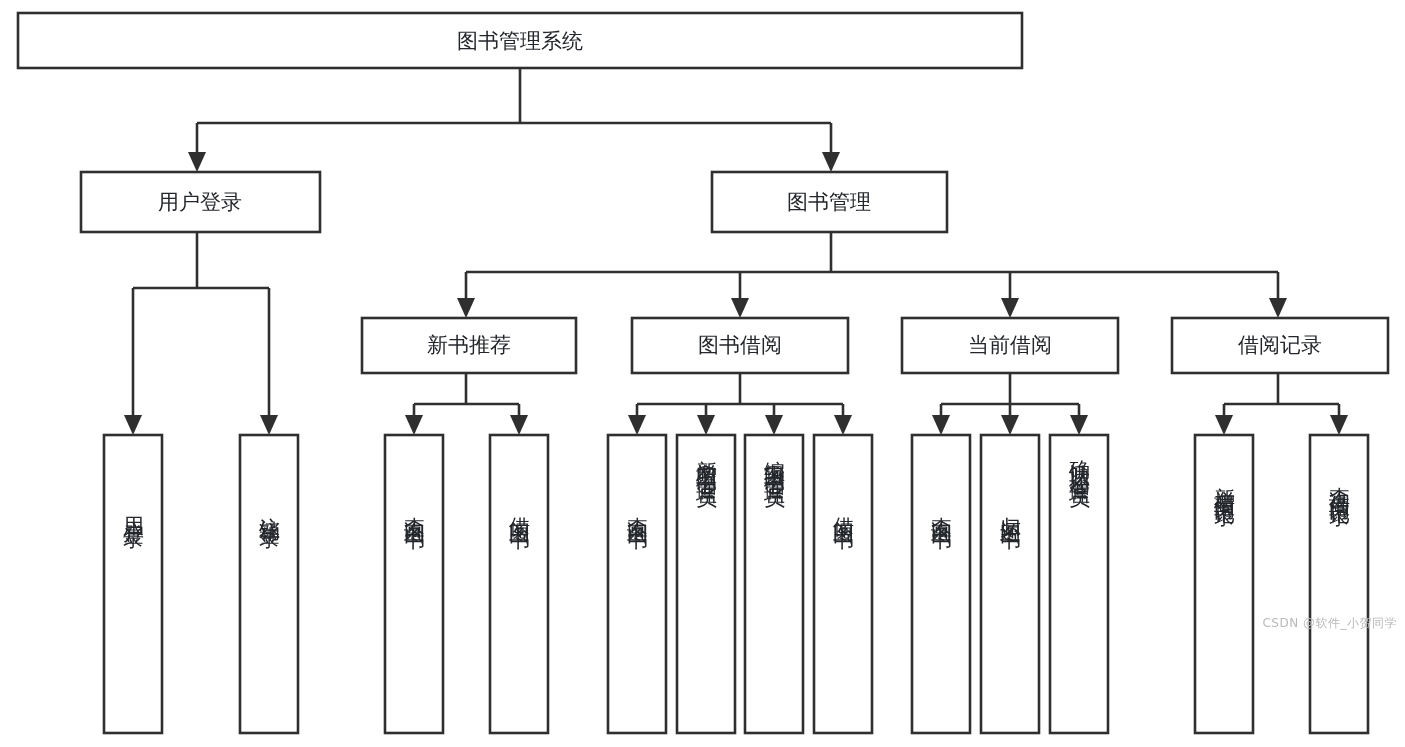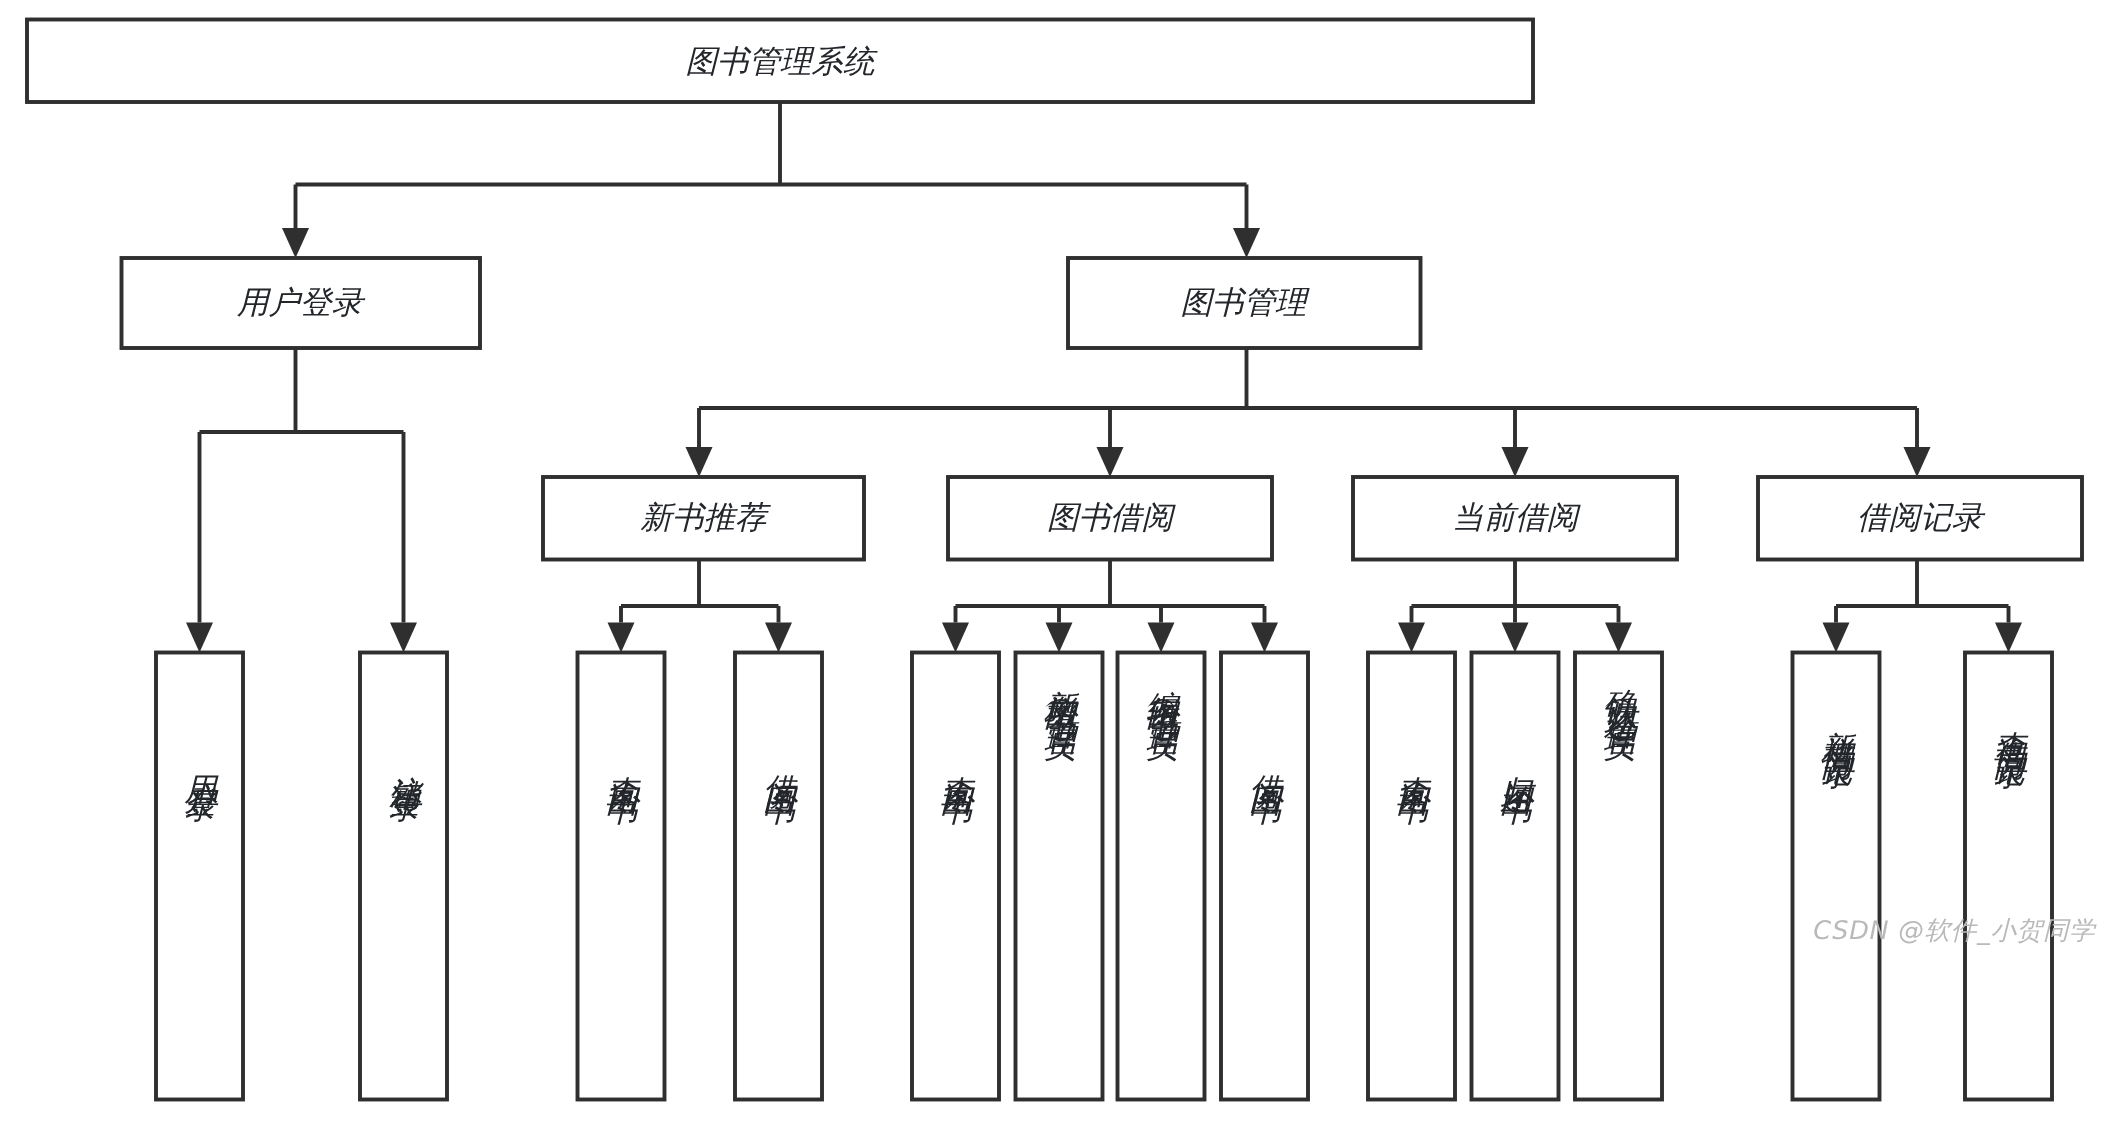--- a/index.html
+++ b/index.html
@@ -13,21 +13,20 @@
     width: 1405px;
     height: 747px;
     overflow: hidden;
     position: relative;
   }
   #diagram-root {
     position: relative;
     width: 1405px;
     height: 636px;
     background: #ffffff;
-    font-style: italic;
   }
   svg#tree-svg {
     position: absolute;
     left: 0;
     top: 0;
     width: 1405px;
     height: 747px;
     display: block;
   }
   .node-box {
@@ -68,21 +67,21 @@
     color: #23262b;
     letter-spacing: 4px;
     white-space: nowrap;
     text-align: center;
   }
   .watermark {
     position: absolute;
     right: 8px;
     bottom: 4px;
     font-family: "DejaVu Sans", "Liberation Sans", sans-serif;
-    font-size: 17px;
+    font-size: 12px;
     color: #b9b9b9;
     letter-spacing: 0.5px;
     white-space: nowrap;
     user-select: none;
   }
 </style>
 </head>
 <body>
 
 <div id="diagram-root">

